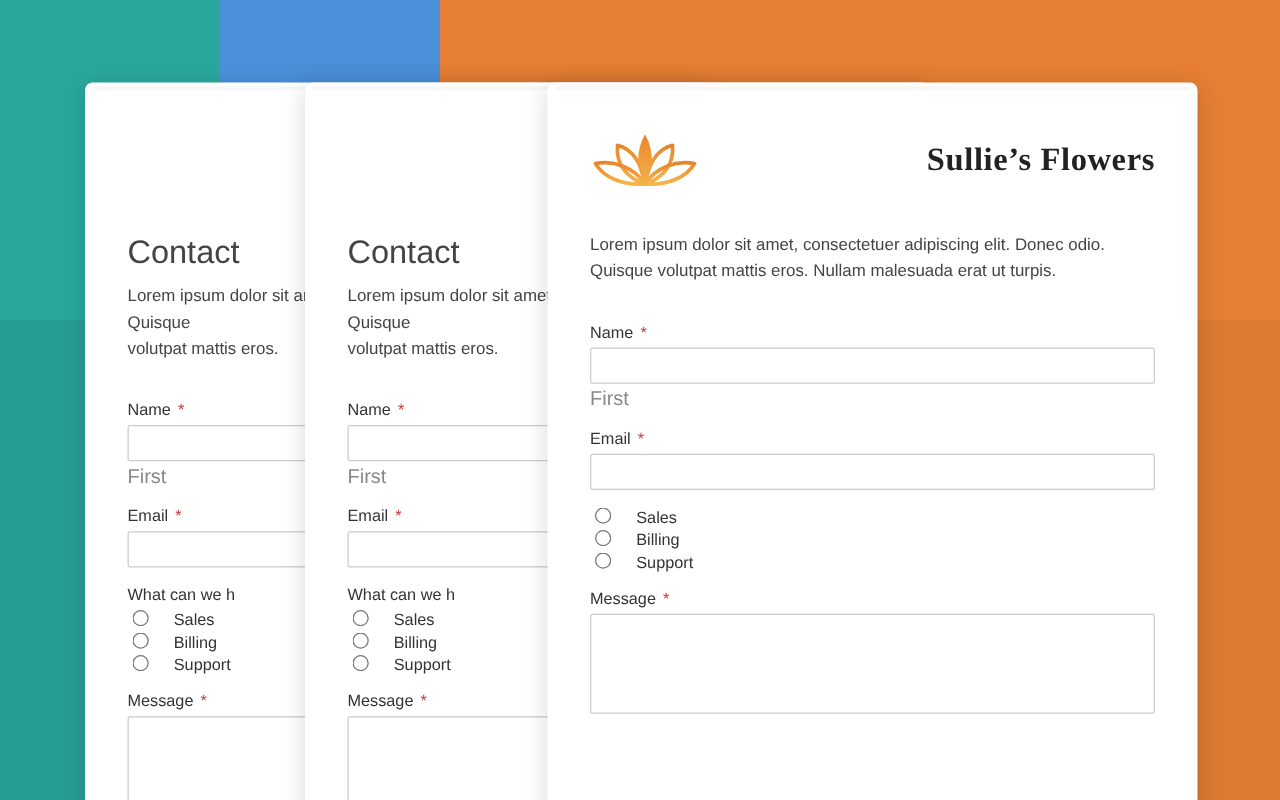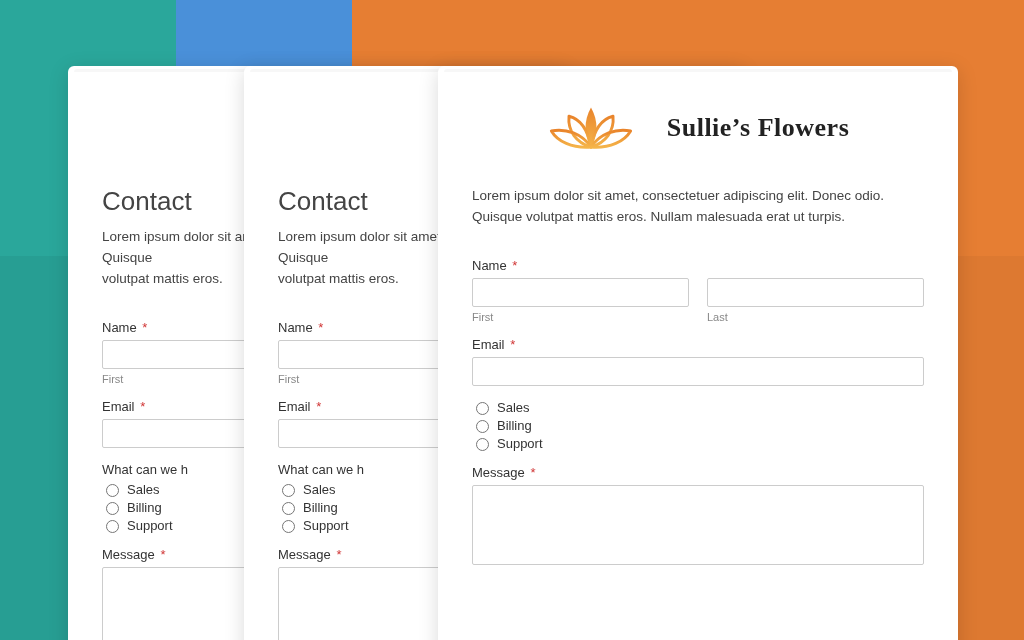--- a/index.html
+++ b/index.html
@@ -27,42 +27,42 @@
   .card-back1 { left: 68px;  top: 66px; width: 500px; height: 700px; }
   .card-back2 { left: 244px; top: 66px; width: 500px; height: 700px; }
   .card-front { left: 438px; top: 66px; width: 520px; height: 700px; }
 
   
   .card::before{
     content:""; position:absolute; left:6px; right:6px; top:3px; height:3px;
     border-radius:6px 6px 0 0; background:rgba(0,0,0,0.03);
   }
 
-  .brand-row { display:flex; align-items:center; justify-content:center; gap:32px; margin-bottom:28px; margin-top:4px;}
+  .brand-row { display:flex; align-items:center; justify-content:space-between; gap:32px; margin-bottom:28px; margin-top:4px;}
   .brand-name { font-family: Georgia, 'Times New Roman', serif; font-weight:700; font-size:26px; color:#222; letter-spacing:0.5px;}
   .lotus { width:88px; height:60px; }
 
   h1.contact-title { font-size:26px; font-weight:400; color:#444; margin-bottom:10px; }
   p.intro { font-size:13.5px; line-height:1.55; color:#444; margin-bottom:30px; }
 
   .field-group { margin-bottom:14px; }
   .label { font-size:13px; font-weight:400; color:#333; margin-bottom:5px; display:block;}
   .req { color:#d03535; margin-left:2px;}
-  .sublabel { font-size:11px; color:#888; margin-top:4px; }
+  .sublabel { font-size:16px; color:#888; margin-top:4px; }
 
   input[type=text], input[type=email], textarea {
     width:100%; border:1px solid #ccc; border-radius:2px;
     font-size:13px; padding:6px 8px; background:#fff;
   }
   textarea { height:80px; resize:none;}
 
   .name-row { display:flex; gap:18px; }
   .name-row > div { flex:1; }
 
-  .radio-row { display:flex; align-items:flex-end; gap:8px; font-size:13px; color:#333; margin:3px 0 3px 4px;}
+  .radio-row { display:flex; align-items:flex-start; gap:20px; font-size:13px; color:#333; margin:3px 0 3px 4px;}
   .radio-row input { margin:0; }
 
   
   .diamond {
     position:absolute; width:20px; height:20px; background:#f0a030;
     transform: rotate(45deg); top:84px; right:-10px;
   }
 </style>
 </head>
 <body>
@@ -169,24 +169,20 @@
 
   <p class="intro">Lorem ipsum dolor sit amet, consectetuer adipiscing elit. Donec odio. Quisque volutpat mattis eros. Nullam malesuada erat ut turpis.</p>
 
   <div class="field-group">
     <span class="label"><span>Name</span> <span class="req">*</span></span>
     <div class="name-row">
       <div>
         <input type="text" style="">
         <div class="sublabel">First</div>
       </div>
-      <div>
-        <input type="text" style="">
-        <div class="sublabel">Last</div>
-      </div>
     </div>
   </div>
 
   <div class="field-group">
     <span class="label"><span>Email</span> <span class="req">*</span></span>
     <input type="email" style="">
   </div>
 
   <div class="field-group">
     <label class="radio-row">

